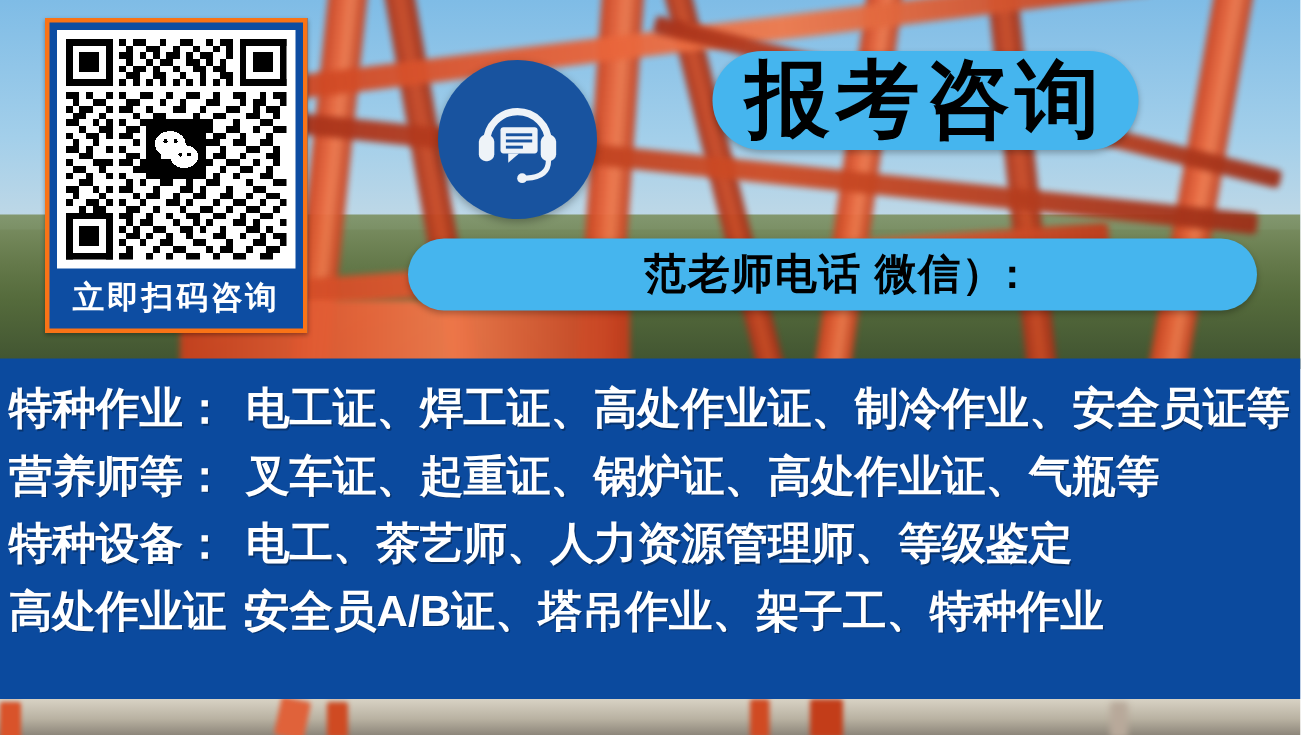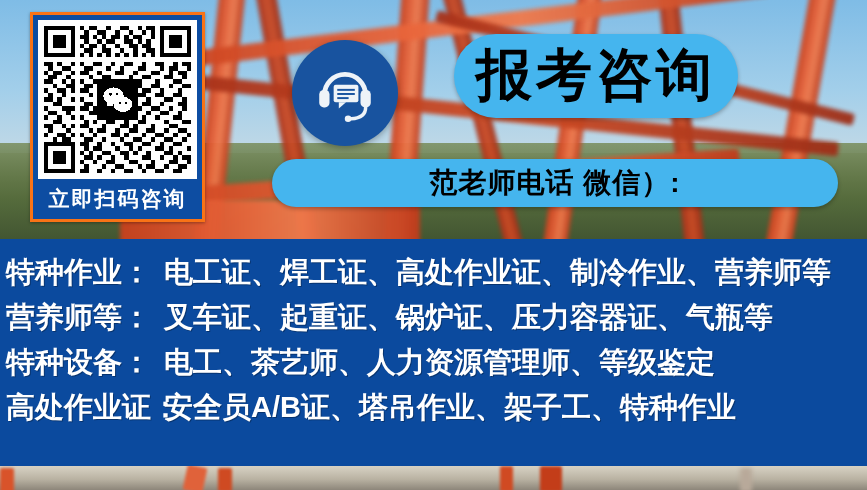--- a/index.html
+++ b/index.html
@@ -94,22 +94,22 @@
     position: absolute;
     background: #45b5ee;
     border-radius: 999px;
     display: flex;
     align-items: center;
     justify-content: center;
     box-shadow: 0 2px 4px rgba(0,0,0,.28);
     white-space: nowrap;
   }
   .pill-title {
-    left: 454px; top: 34px;
-    width: 284px; height: 84px;
+    left: 475px; top: 34px;
+    width: 284px; height: 66px;
     font-size: 56px;
     font-weight: bold;
     color: #000000;
     letter-spacing: 4px;
   }
   .pill-phone {
     left: 272px; top: 159px;
     width: 566px; height: 48px;
     font-size: 28px;
     font-weight: bold;
@@ -507,26 +507,26 @@
   </div>
 
   <div class="pill pill-phone">
     <span class="lbl">范老师电话 微信）:</span>
   </div>
 
   <div class="info-panel">
 
     <div class="info-row">
       <span class="cat">特种作业：</span>
-      <span class="items">电工证、焊工证、高处作业证、制冷作业、营养师等</span>
+      <span class="items">电工证、焊工证、高处作业证、制冷作业、安全员证等</span>
     </div>
 
     <div class="info-row">
       <span class="cat">营养师等：</span>
-      <span class="items">叉车证、起重证、锅炉证、压力容器证、气瓶等</span>
+      <span class="items">叉车证、起重证、锅炉证、高处作业证、气瓶等</span>
     </div>
 
     <div class="info-row">
       <span class="cat">特种设备：</span>
       <span class="items">电工、茶艺师、人力资源管理师、等级鉴定</span>
     </div>
 
     <div class="info-row">
       <span class="cat">高处作业证：</span>
       <span class="items">安全员A/B证、塔吊作业、架子工、特种作业</span>

